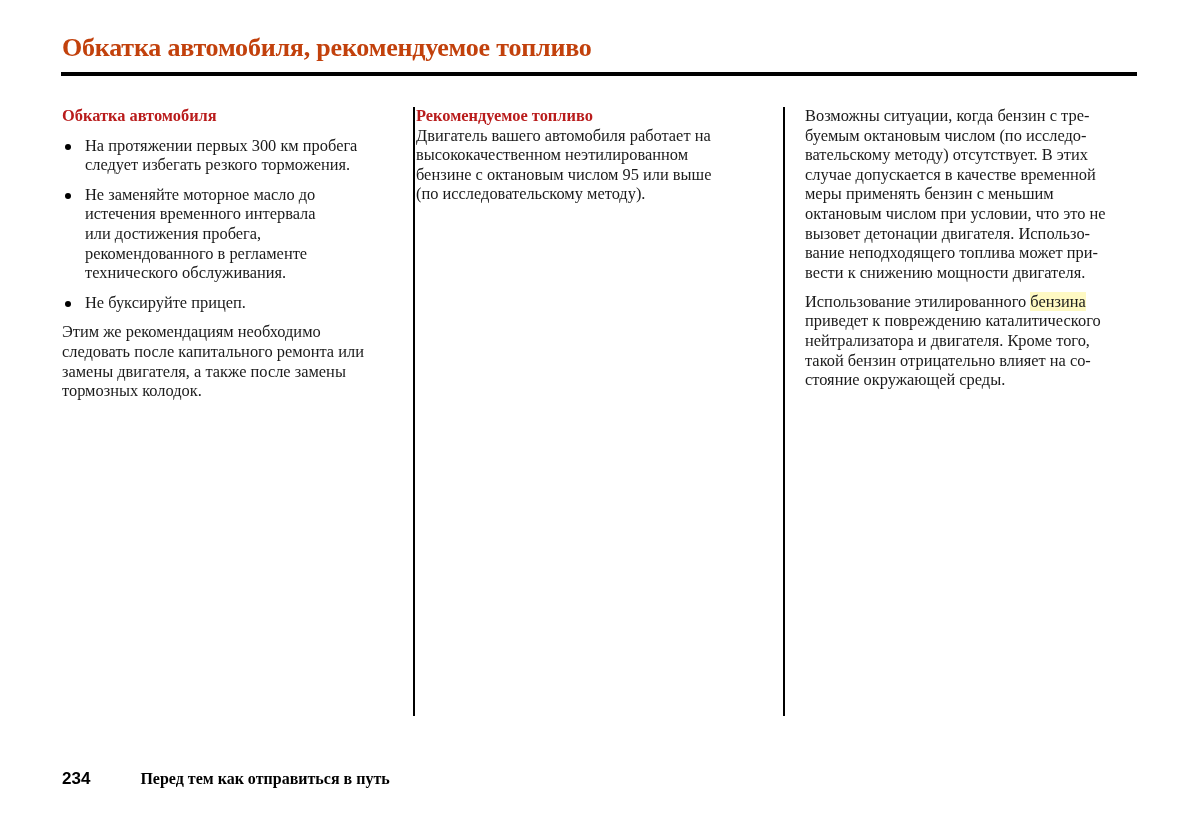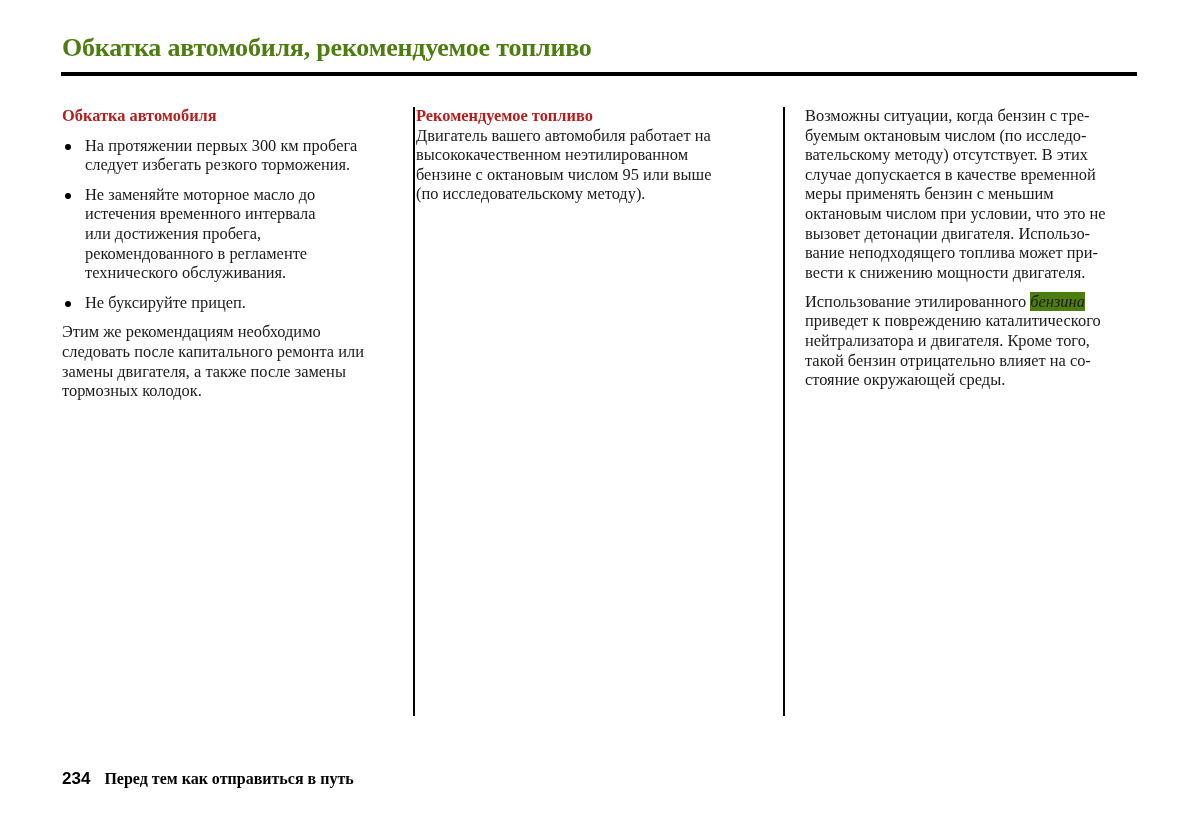--- a/index.html
+++ b/index.html
@@ -2,21 +2,21 @@
 <html><head>
 <meta charset="utf-8">
 <style>
   html, body { margin: 0; padding: 0; background: #ffffff; }
   body {
     width: 1194px; height: 823px; position: relative; overflow: hidden;
     font-family: "Liberation Serif", "DejaVu Serif", serif; color: #1a1a1a;
   }
   .page-title {
     position: absolute; left: 62px; top: 33px;
-    font-size: 26px; font-weight: bold; color: #4d7c0f; letter-spacing: -0.2px;
+    font-size: 26px; font-weight: bold; color: #c2410c; letter-spacing: -0.2px;
   }
   .title-rule {
     position: absolute; left: 61px; top: 72px; width: 1076px; height: 4px; background: #000;
   }
   .col {
     position: absolute; top: 106px; font-size: 16.4px; line-height: 19.6px;
   }
   .col1 { left: 62px; width: 345px; }
   .col2 { left: 416px; width: 345px; }
   .col3 { left: 761px; width: 345px; margin-left: 44px; }
@@ -34,21 +34,21 @@
   .after-list { margin-top: 10px; white-space: pre-line; }
   .hl { background: #9bb9d4; }
   .footer {
     position: absolute; left: 62px; top: 769px; font-size: 16px; color: #000;
   }
   .page-num {
     font-family: "Liberation Sans", "DejaVu Sans", sans-serif; font-weight: bold; font-size: 17px;
     margin-right: 14px;
     margin-top: 38px;
   }
-  .section-name { font-weight: bold; }
+  .section-name { font-weight: bold; margin-left: 36px; }
 </style>
 </head>
 <body>
 
 <div class="page-title">Обкатка автомобиля, рекомендуемое топливо</div>
 <div class="title-rule"></div>
 
 <div class="divider div1"></div>
 <div class="divider div2"></div>
 
@@ -81,21 +81,21 @@
 <section class="col col3">
   <p class="para">Возможны ситуации, когда бензин с тре-
 буемым октановым числом (по исследо-
 вательскому методу) отсутствует. В этих
 случае допускается в качестве временной
 меры применять бензин с меньшим
 октановым числом при условии, что это не
 вызовет детонации двигателя. Использо-
 вание неподходящего топлива может при-
 вести к снижению мощности двигателя.</p>
-  <p class="para"><span>Использование этилированного </span><span class="hl" style="background: #4d7c0f; font-style: italic;">бензина</span><span>
+  <p class="para"><span>Использование этилированного </span><span class="hl" style="background: #fef9c3;">бензина</span><span>
 приведет к повреждению каталитического
 нейтрализатора и двигателя. Кроме того,
 такой бензин отрицательно влияет на со-
 стояние окружающей среды.</span></p>
 </section>
 
 <div class="footer">
   <span class="page-num">234</span><span class="section-name">Перед тем как отправиться в путь</span>
 </div>
 

